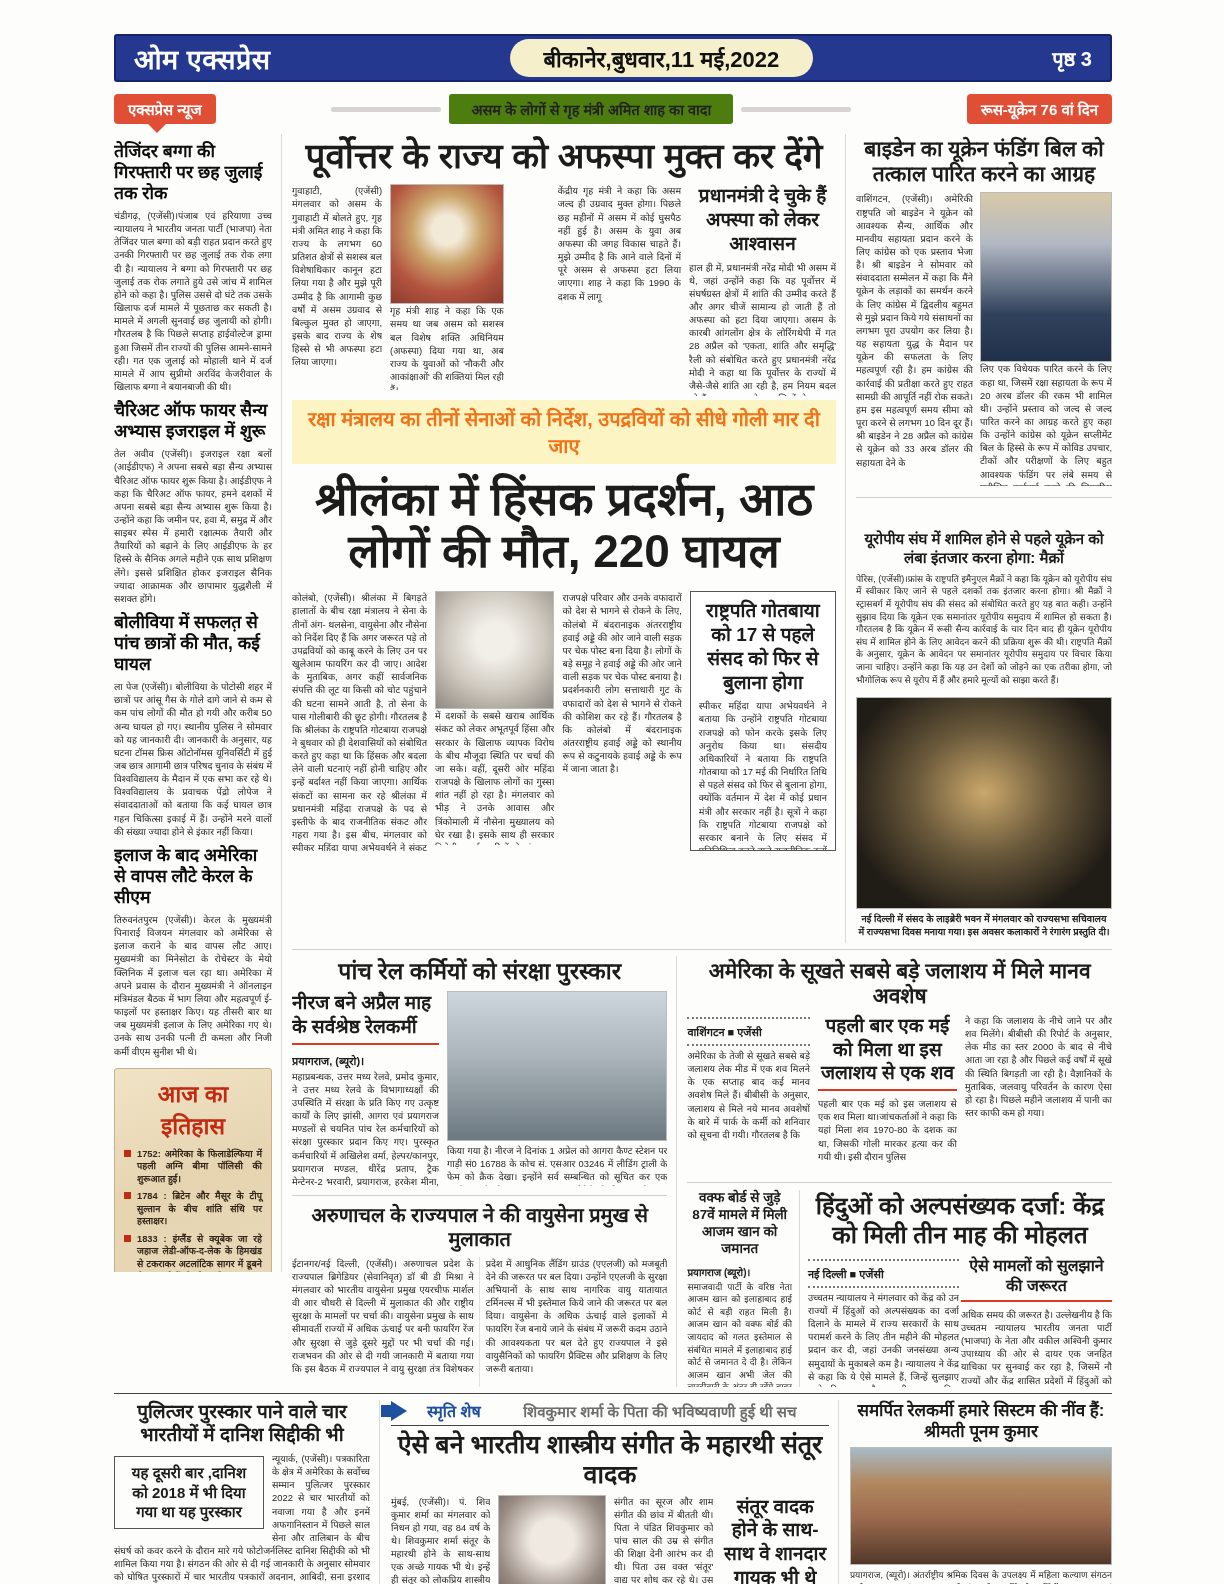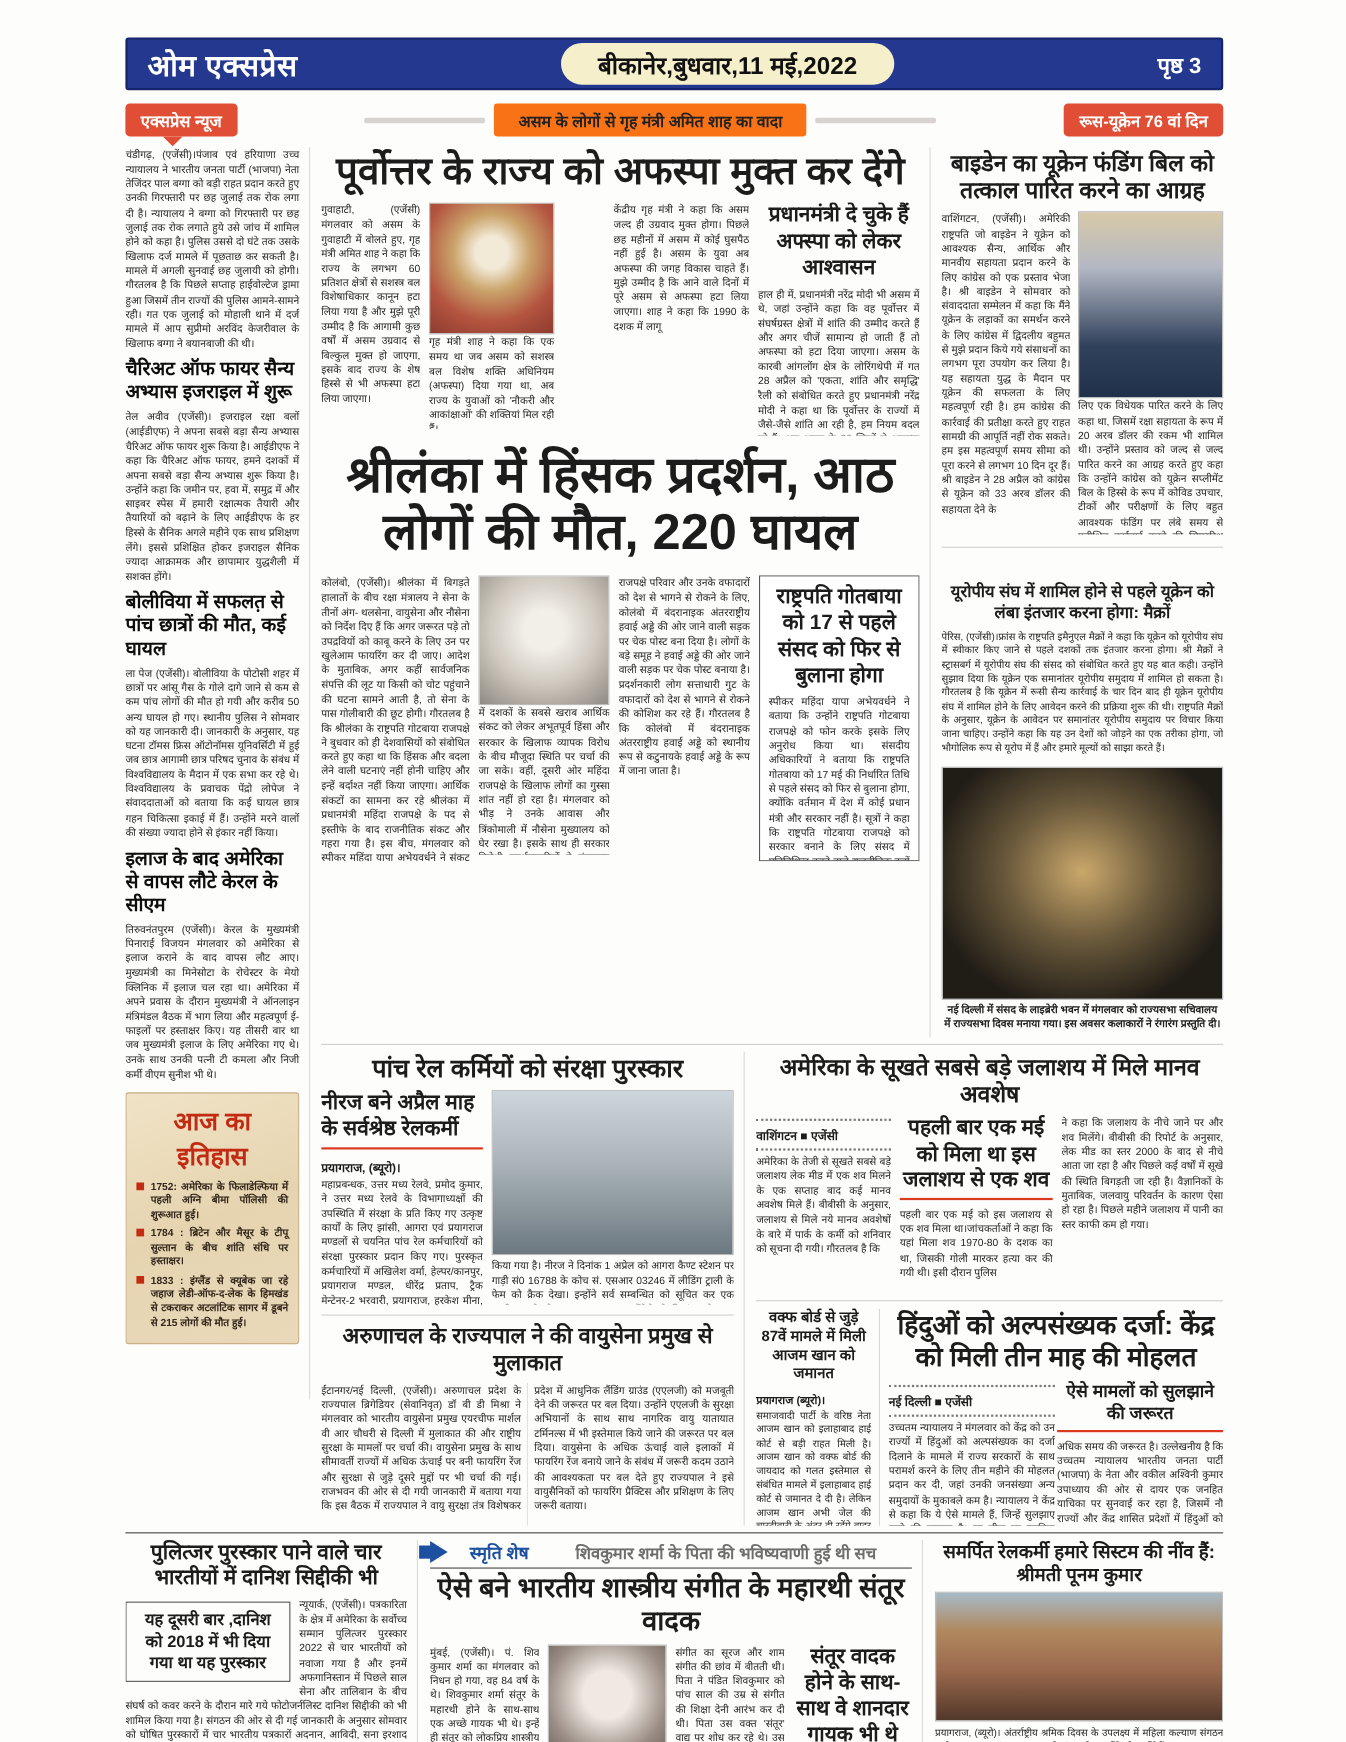--- a/index.html
+++ b/index.html
@@ -27,21 +27,21 @@
     background:#e04e35; color:#fff; font-weight:700; font-size:15px;
     padding:5px 14px; border-radius:4px; position:relative; white-space:nowrap;
   }
   .badge-left:after {
     content:""; position:absolute; left:34px; top:100%;
     border:9px solid transparent; border-top-color:#e04e35;
   }
   .badge-center-wrap { flex:1; display:flex; align-items:center; justify-content:center; gap:8px; }
   .gray-bar { height:5px; background:#d6d3d0; width:110px; border-radius:2px; }
   .badge-gray {
-    background:#f97316; color:#222; font-weight:700; font-size:14.5px;
+    background:#4d7c0f; color:#222; font-weight:700; font-size:14.5px;
     padding:5px 22px; border-radius:3px; white-space:nowrap;
   }
   
   .top-zone { display:flex; gap:10px; }
   .col-left { width:168px; flex:none; border-right:1px solid #d9d9d6; padding-right:9px; height:1138px; overflow:hidden; }
   .main-right { flex:1; min-width:0; }
   .upper { display:flex; gap:10px; }
   .center-zone { flex:1; min-width:0; border-right:1px solid #d9d9d6; padding-right:9px; }
   .right-zone { width:256px; flex:none; }
   .middle-zone { display:flex; gap:10px; margin-top:6px; border-top:1px solid #cfcfcc; padding-top:6px; height:438px; overflow:hidden; }
@@ -114,20 +114,21 @@
       <div class="badge-gray">असम के लोगों से गृह मंत्री अमित शाह का वादा</div>
       <div class="gray-bar"></div>
     </div>
     <div class="badge-red">रूस-यूक्रेन 76 वां दिन</div>
   </div>
 
   <div class="top-zone">
 
     <div class="col-left">
       <div>
+        <div class="h-small">तेजिंदर बग्गा की गिरफ्तारी पर छह जुलाई तक रोक</div>
         <div class="body-text">चंडीगढ़, (एजेंसी)।पंजाब एवं हरियाणा उच्च न्यायालय ने भारतीय जनता पार्टी (भाजपा) नेता तेजिंदर पाल बग्गा को बड़ी राहत प्रदान करते हुए उनकी गिरफ्तारी पर छह जुलाई तक रोक लगा दी है। न्यायालय ने बग्गा को गिरफ्तारी पर छह जुलाई तक रोक लगाते हुये उसे जांच में शामिल होने को कहा है। पुलिस उससे दो घंटे तक उसके खिलाफ दर्ज मामले में पूछताछ कर सकती है। मामले में अगली सुनवाई छह जुलायी को होगी। गौरतलब है कि पिछले सप्ताह हाईवोल्टेज ड्रामा हुआ जिसमें तीन राज्यों की पुलिस आमने-सामने रही। गत एक जुलाई को मोहाली थाने में दर्ज मामले में आप सुप्रीमो अरविंद केजरीवाल के खिलाफ बग्गा ने बयानबाजी की थी।</div>
       </div>
       <div>
         <div class="h-small">चैरिअट ऑफ फायर सैन्य अभ्यास इजराइल में शुरू</div>
         <div class="body-text">तेल अवीव (एजेंसी)। इजराइल रक्षा बलों (आईडीएफ) ने अपना सबसे बड़ा सैन्य अभ्यास चैरिअट ऑफ फायर शुरू किया है। आईडीएफ ने कहा कि चैरिअट ऑफ फायर, हमने दशकों में अपना सबसे बड़ा सैन्य अभ्यास शुरू किया है। उन्होंने कहा कि जमीन पर, हवा में, समुद्र में और साइबर स्पेस में हमारी रक्षात्मक तैयारी और तैयारियों को बढ़ाने के लिए आईडीएफ के हर हिस्से के सैनिक अगले महीने एक साथ प्रशिक्षण लेंगे। इससे प्रशिक्षित होकर इजराइल सैनिक ज्यादा आक्रामक और छापामार युद्धशैली में सशक्त होंगे।</div>
       </div>
       <div>
         <div class="h-small">बोलीविया में सफलत़ से पांच छात्रों की मौत, कई घायल</div>
         <div class="body-text">ला पेज (एजेंसी)। बोलीविया के पोटोसी शहर में छात्रों पर आंसू गैस के गोले दागे जाने से कम से कम पांच लोगों की मौत हो गयी और करीब 50 अन्य घायल हो गए। स्थानीय पुलिस ने सोमवार को यह जानकारी दी। जानकारी के अनुसार, यह घटना टॉमस फ्रिस ऑटोनॉमस यूनिवर्सिटी में हुई जब छात्र आगामी छात्र परिषद चुनाव के संबंध में विश्वविद्यालय के मैदान में एक सभा कर रहे थे। विश्वविद्यालय के प्रवाचक पेंद्रो लोपेज ने संवाददाताओं को बताया कि कई घायल छात्र गहन चिकित्सा इकाई में हैं। उन्होंने मरने वालों की संख्या ज्यादा होने से इंकार नहीं किया।</div>
       </div>
@@ -168,20 +169,21 @@
               </div>
               <div class="body-text clip" style="width:26%;margin-left:46px;">केंद्रीय गृह मंत्री ने कहा कि असम जल्द ही उग्रवाद मुक्त होगा। पिछले छह महीनों में असम में कोई घुसपैठ नहीं हुई है। असम के युवा अब अफस्पा की जगह विकास चाहते हैं। मुझे उम्मीद है कि आने वाले दिनों में पूरे असम से अफस्पा हटा लिया जाएगा। शाह ने कहा कि 1990 के दशक में लागू</div>
               <div style="width:31%;">
                 <div class="h-box">प्रधानमंत्री दे चुके हैं अफ्स्पा को लेकर आश्वासन</div>
                 <div class="body-text clip" style="height:168px;">हाल ही में, प्रधानमंत्री नरेंद्र मोदी भी असम में थे, जहां उन्होंने कहा कि वह पूर्वोत्तर में संघर्षग्रस्त क्षेत्रों में शांति की उम्मीद करते हैं और अगर चीजें सामान्य हो जाती हैं तो अफस्पा को हटा दिया जाएगा। असम के कारबी आंगलोंग क्षेत्र के लोरिंगथेपी में गत 28 अप्रैल को 'एकता, शांति और समृद्धि' रैली को संबोधित करते हुए प्रधानमंत्री नरेंद्र मोदी ने कहा था कि पूर्वोत्तर के राज्यों में जैसे-जैसे शांति आ रही है, हम नियम बदल रहे हैं। अब असम के 23 जिलों से अफस्पा हटा दिया गया है क्योंकि वहां शांति है।</div>
               </div>
             </div>
           </div>
 
           <div>
+            <div class="strip">रक्षा मंत्रालय का तीनों सेनाओं को निर्देश, उपद्रवियों को सीधे गोली मार दी जाए</div>
             <div class="h-xl">श्रीलंका में हिंसक प्रदर्शन, आठ लोगों की मौत, 220 घायल</div>
             <div style="display:flex; gap:8px; height:260px;" class="clip">
               <div class="body-text clip" style="width:26%;">कोलंबो, (एजेंसी)। श्रीलंका में बिगड़ते हालातों के बीच रक्षा मंत्रालय ने सेना के तीनों अंग- थलसेना, वायुसेना और नौसेना को निर्देश दिए हैं कि अगर जरूरत पड़े तो उपद्रवियों को काबू करने के लिए उन पर खुलेआम फायरिंग कर दी जाए। आदेश के मुताबिक, अगर कहीं सार्वजनिक संपत्ति की लूट या किसी को चोट पहुंचाने की घटना सामने आती है, तो सेना के पास गोलीबारी की छूट होगी। गौरतलब है कि श्रीलंका के राष्ट्रपति गोटबाया राजपक्षे ने बुधवार को ही देशवासियों को संबोधित करते हुए कहा था कि हिंसक और बदला लेने वाली घटनाएं नहीं होनी चाहिए और इन्हें बर्दाश्त नहीं किया जाएगा। आर्थिक संकटों का सामना कर रहे श्रीलंका में प्रधानमंत्री महिंदा राजपक्षे के पद से इस्तीफे के बाद राजनीतिक संकट और गहरा गया है। इस बीच, मंगलवार को स्पीकर महिंदा यापा अभेयवर्धने ने संकट में घिरे राष्ट्रपति गोटबाया राजपक्षे से अनुरोध किया कि वे इस सप्ताह संसद का सत्र फिर से बुलाएं, ताकि देश</div>
               <div style="width:23%;">
                 <div class="photo ph-gota"></div>
                 <div class="body-text clip" style="height:136px;">में दशकों के सबसे खराब आर्थिक संकट को लेकर अभूतपूर्व हिंसा और सरकार के खिलाफ व्यापक विरोध के बीच मौजूदा स्थिति पर चर्चा की जा सके। वहीं, दूसरी ओर महिंदा राजपक्षे के खिलाफ लोगों का गुस्सा शांत नहीं हो रहा है। मंगलवार को भीड़ ने उनके आवास और त्रिंकोमाली में नौसेना मुख्यालय को घेर रखा है। इसके साथ ही सरकार विरोधी प्रदर्शनकारियों ने मंगलवार को</div>
               </div>
               <div class="body-text clip" style="width:23%;">राजपक्षे परिवार और उनके वफादारों को देश से भागने से रोकने के लिए, कोलंबो में बंदरानाइक अंतरराष्ट्रीय हवाई अड्डे की ओर जाने वाली सड़क पर चेक पोस्ट बना दिया है। लोगों के बड़े समूह ने हवाई अड्डे की ओर जाने वाली सड़क पर चेक पोस्ट बनाया है। प्रदर्शनकारी लोग सत्ताधारी गुट के वफादारों को देश से भागने से रोकने की कोशिश कर रहे हैं। गौरतलब है कि कोलंबो में बंदरानाइक अंतरराष्ट्रीय हवाई अड्डे को स्थानीय रूप से कटुनायके हवाई अड्डे के रूप में जाना जाता है।</div>
               <div class="news-box clip" style="width:28%;">
                 <div class="h-box">राष्ट्रपति गोतबाया को 17 से पहले संसद को फिर से बुलाना होगा</div>

